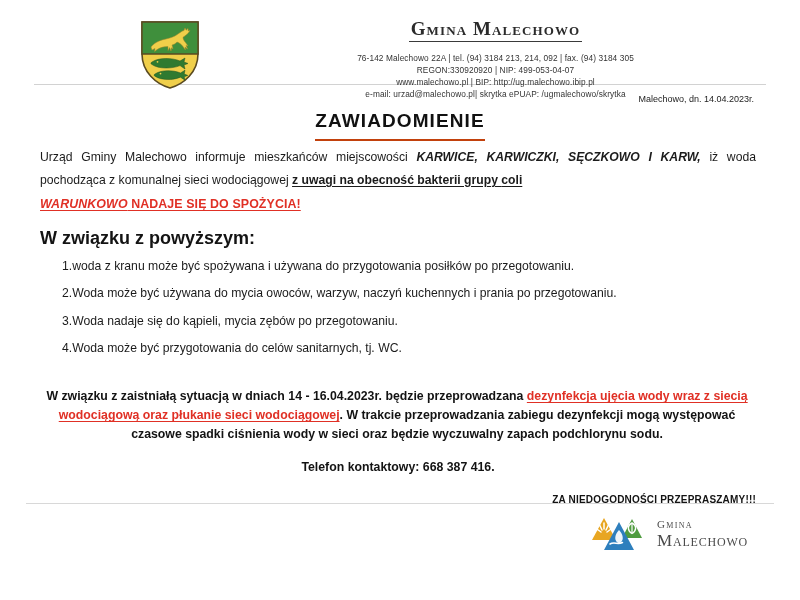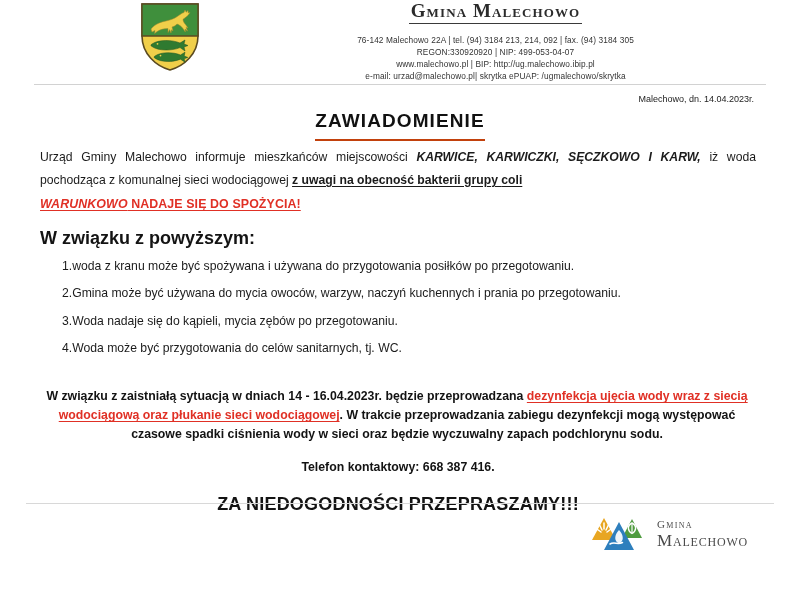--- a/index.html
+++ b/index.html
@@ -20,21 +20,21 @@
     position: relative;
     width: 800px;
     height: 600px;
     padding: 0 26px;
   }
 
   
   .header {
     display: flex;
     align-items: flex-start;
-    padding-top: 0;
+    padding-top: 18px;
     height: 78px;
     gap: 31px;
   }
   .crest-wrap {
     width: 230px;
     display: flex;
     justify-content: center;
     padding-left: 58px;
     padding-top: 2px;
   }
@@ -166,22 +166,22 @@
     text-underline-offset: 2px;
   }
   .phone-line {
     text-align: center;
     font-size: 12.3px;
     font-weight: bold;
     margin-top: 16px;
     color: #131313;
   }
   .apology-line {
-    text-align: center;
-    font-size: 18px;
+    text-align: right;
+    font-size: 10px;
     font-weight: bold;
     margin-top: 20px;
     letter-spacing: 0.2px;
     color: #131313;
   }
 
   
   .rule-bottom {
     position: absolute;
     left: 26px;
@@ -281,21 +281,21 @@
   <div class="body-wrap">
 
     <p class="lead"><span>Urząd Gminy Malechowo informuje mieszkańców miejscowości </span><span class="bi">KARWICE, KARWICZKI, SĘCZKOWO I KARW,</span><span> iż woda pochodząca z komunalnej sieci wodociągowej </span><span class="ul-black">z uwagi na obecność bakterii grupy </span><span class="coli">coli</span>
       <span class="red-warn"><span class="it">WARUNKOWO</span><span class="up"> NADAJE SIĘ DO SPOŻYCIA!</span></span>
     </p>
 
     <p class="sub-head">W związku z powyższym:</p>
 
     <ul class="num-list">
       <li><span class="n">1.</span><span>woda z kranu może być spożywana i używana do przygotowania posiłków po przegotowaniu.</span></li>
-      <li><span class="n">2.</span><span>Gmina może być używana do mycia owoców, warzyw, naczyń kuchennych i prania po przegotowaniu.</span></li>
+      <li><span class="n">2.</span><span>Woda może być używana do mycia owoców, warzyw, naczyń kuchennych i prania po przegotowaniu.</span></li>
       <li><span class="n">3.</span><span>Woda nadaje się do kąpieli, mycia zębów po przegotowaniu.</span></li>
       <li><span class="n">4.</span><span>Woda może być przygotowania do celów sanitarnych, tj. WC.</span></li>
     </ul>
 
     <p class="closing"><span>W związku z zaistniałą sytuacją w dniach 14 - 16.04.2023r. będzie przeprowadzana </span><span class="red-ul">dezynfekcja ujęcia wody wraz z siecią wodociągową oraz płukanie sieci wodociągowej</span><span>. W trakcie przeprowadzania zabiegu dezynfekcji mogą występować czasowe spadki ciśnienia wody w sieci oraz będzie wyczuwalny zapach podchlorynu sodu.</span></p>
 
     <p class="phone-line">Telefon kontaktowy: 668 387 416.</p>
     <p class="apology-line">ZA NIEDOGODNOŚCI PRZEPRASZAMY!!!</p>
   </div>
 

